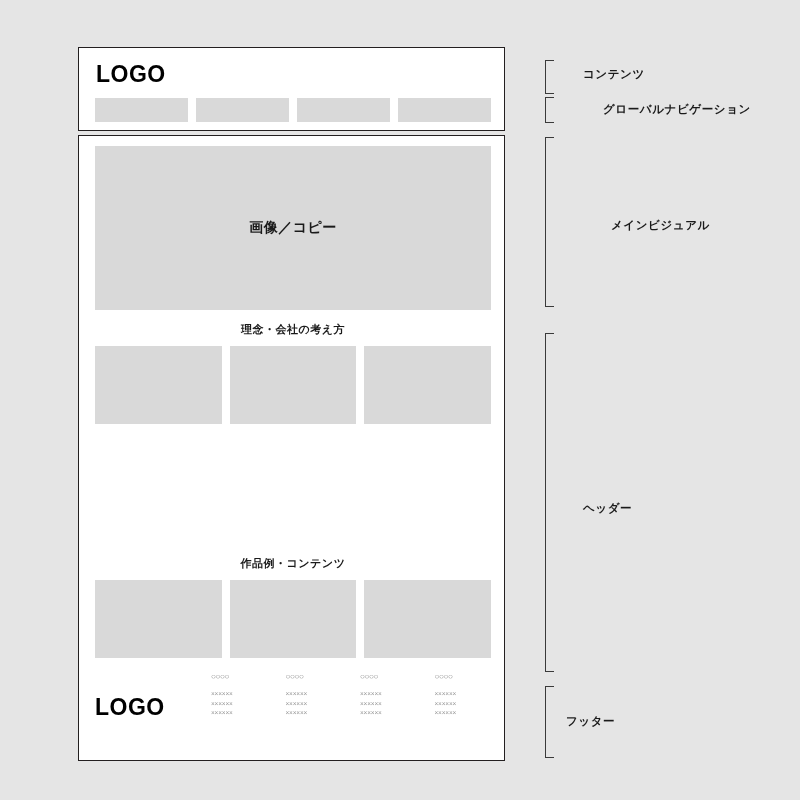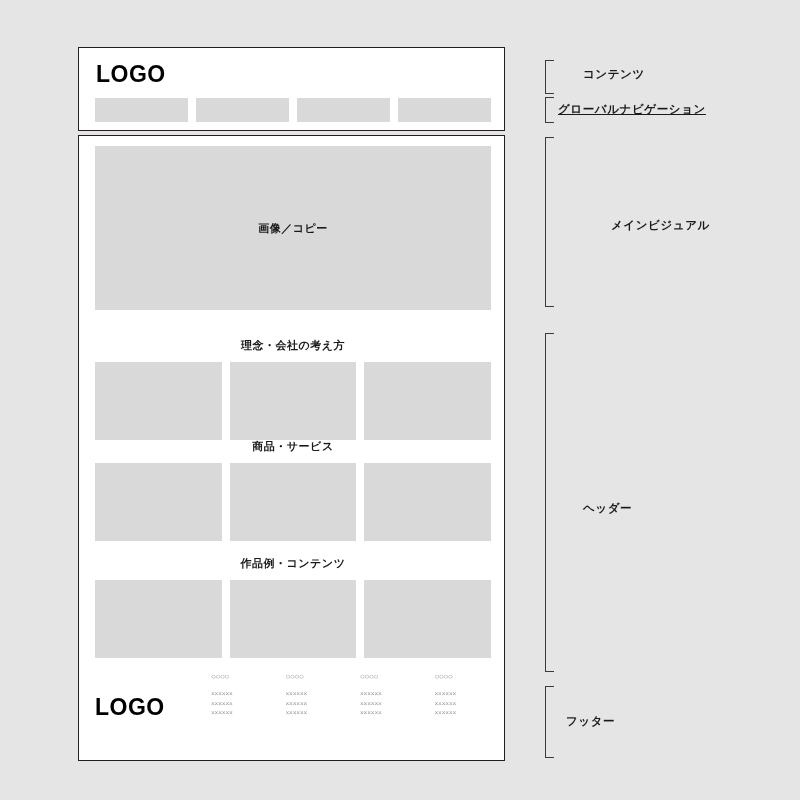--- a/index.html
+++ b/index.html
@@ -74,21 +74,21 @@
     left: 16px;
     top: 10px;
     width: 396px;
     height: 164px;
     background: #d9d9d9;
     display: flex;
     align-items: center;
     justify-content: center;
   }
   .mainvisual-label {
-    font-size: 11px;
+    font-size: 14px;
     font-weight: bold;
     color: #1a1a1a;
     letter-spacing: 0.5px;
   }
 
   
   .section {
     position: absolute;
     left: 16px;
     width: 396px;
@@ -198,37 +198,29 @@
       <div class="gnav-item"></div>
     </div>
   </div>
 
   <div class="wf-body-box">
 
     <div class="mainvisual">
       <span class="mainvisual-label">画像／コピー</span>
     </div>
 
-    <div class="section" style="top:186px;margin-top:16px;">
+    <div class="section" style="top:186px;">
       <div class="section-title">理念・会社の考え方</div>
       <div class="card-row">
         <div class="card"></div>
         <div class="card"></div>
         <div class="card"></div>
       </div>
     </div>
 
-    <div class="section" style="top:303px;">
-      <div class="section-title">商品・サービス</div>
-      <div class="card-row">
-        <div class="card"></div>
-        <div class="card"></div>
-        <div class="card"></div>
-      </div>
-    </div>
 
     <div class="section" style="top:420px;">
       <div class="section-title">作品例・コンテンツ</div>
       <div class="card-row">
         <div class="card"></div>
         <div class="card"></div>
         <div class="card"></div>
       </div>
     </div>
 
@@ -275,21 +267,21 @@
 
       </div>
     </div>
 
   </div>
 
   <div class="bracket" style="left:545px; top:60px; height:34px;"></div>
   <div class="annot-label" style="left:583px; top:69px;">コンテンツ</div>
 
   <div class="bracket" style="left:545px; top:97px; height:26px;"></div>
-  <div class="annot-label" style="left:558px; top:104px;text-decoration:underline;">グローバルナビゲーション</div>
+  <div class="annot-label" style="left:603px; top:104px;">グローバルナビゲーション</div>
 
   <div class="bracket" style="left:545px; top:137px; height:170px;"></div>
   <div class="annot-label" style="left:583px; top:220px;margin-left:28px;">メインビジュアル</div>
 
   <div class="bracket" style="left:545px; top:333px; height:339px;"></div>
   <div class="annot-label" style="left:583px; top:503px;">ヘッダー</div>
 
   <div class="bracket" style="left:545px; top:686px; height:72px;"></div>
   <div class="annot-label" style="left:566px; top:716px;">フッター</div>
 

